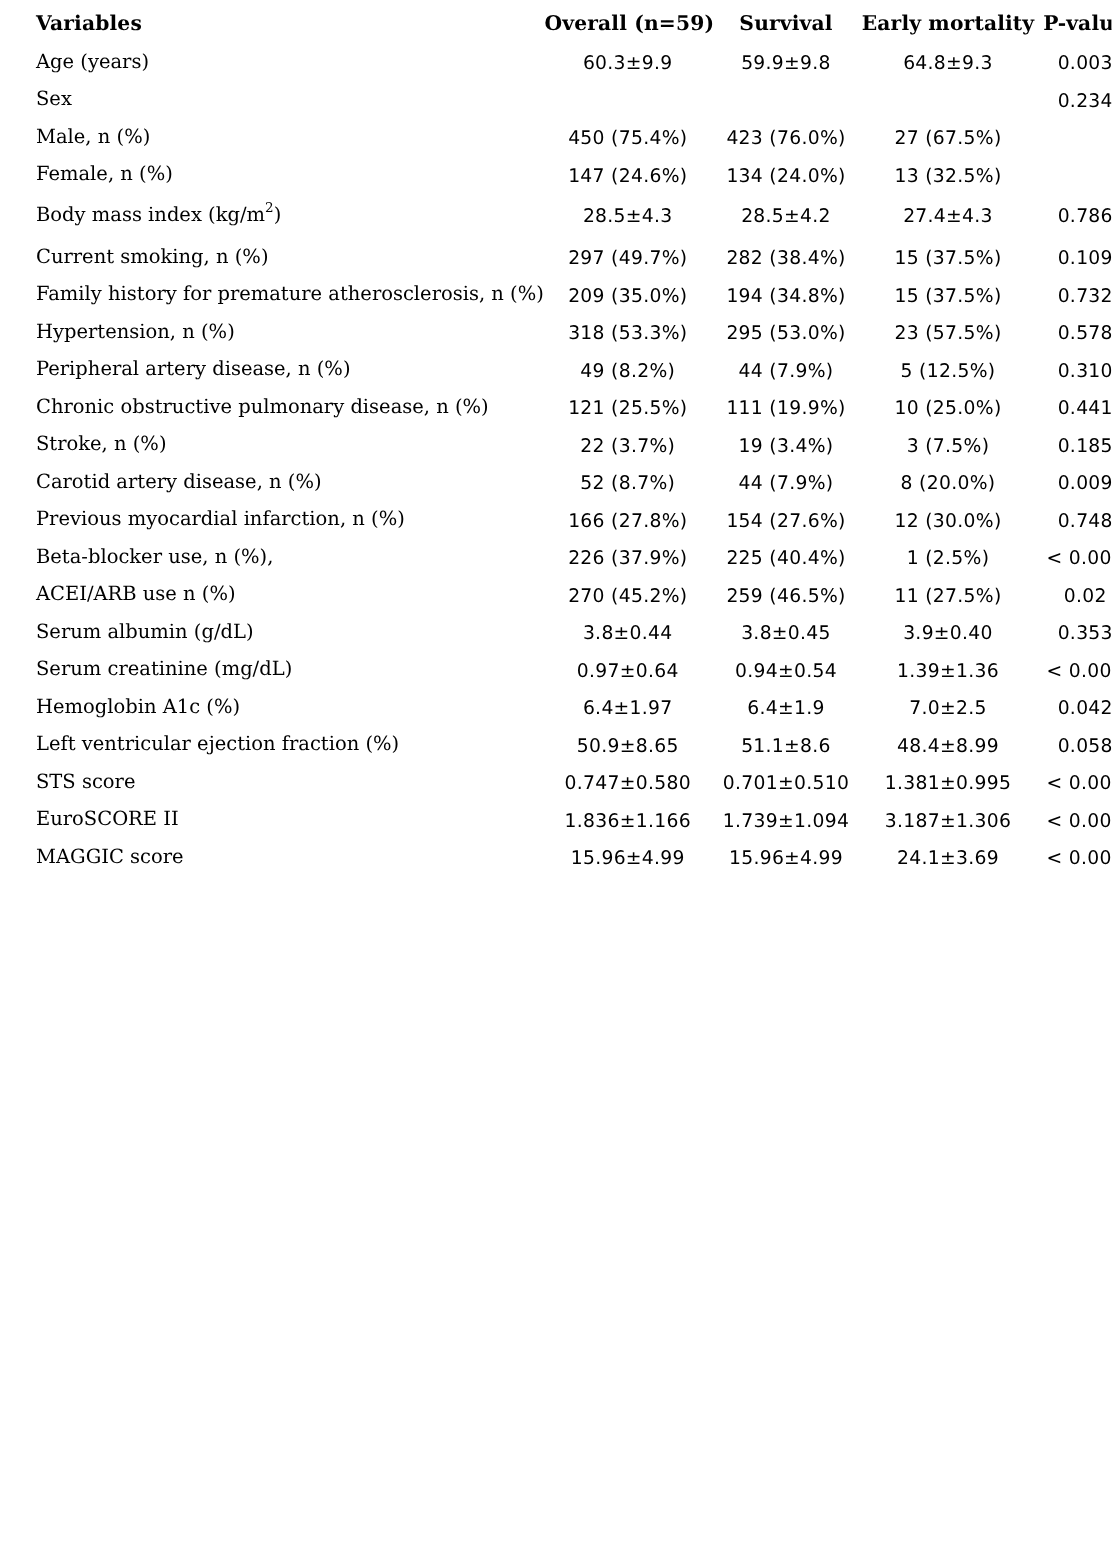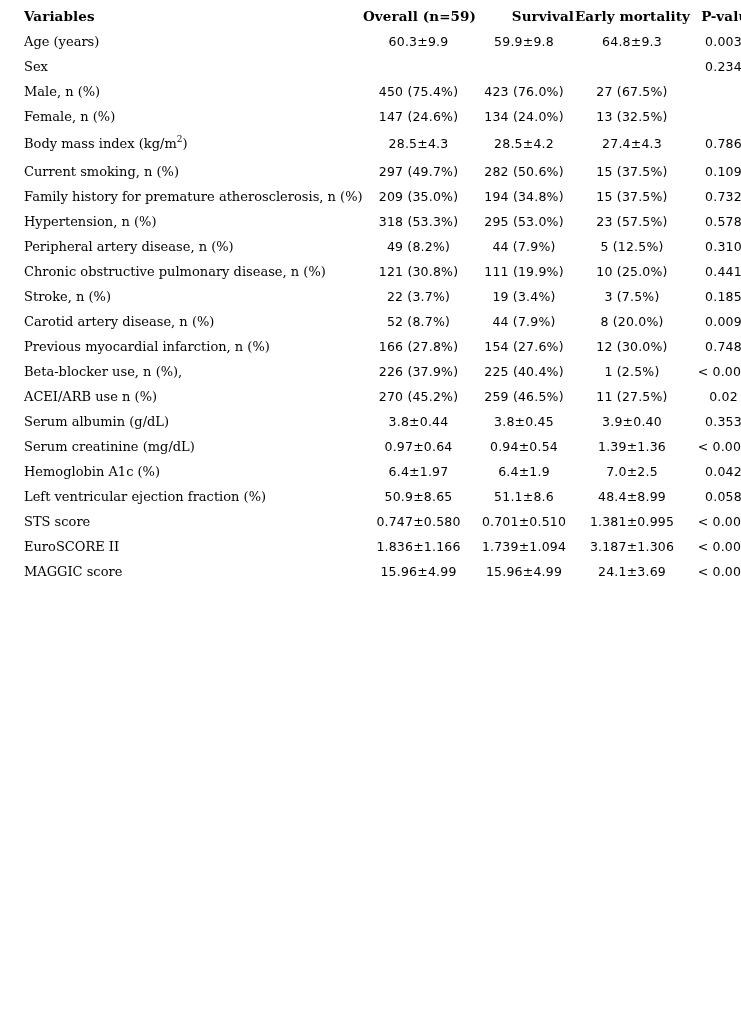--- a/index.html
+++ b/index.html
@@ -35,21 +35,21 @@
       padding: 0;
       height: 25px;
       line-height: 25px;
       font-size: 13px;
       white-space: nowrap;
       vertical-align: middle;
     }
     th {
       font-weight: bold;
       font-size: 13.5px;
-      text-align: right;
+      text-align: center;
       letter-spacing: 0.1px;
     }
     th.h-var {
       text-align: left;
       padding-left: 8px;
     }
     td.var {
       text-align: left;
       padding-left: 8px;
       font-size: 13px;
@@ -116,21 +116,21 @@
       <tr class="tall">
         <td class="var"><span>Body mass index (kg/m</span><sup>2</sup><span>)</span></td>
         <td class="num">28.5±4.3</td>
         <td class="num">28.5±4.2</td>
         <td class="num">27.4±4.3</td>
         <td class="num">0.786</td>
       </tr>
       <tr>
         <td class="var">Current smoking, n (%)</td>
         <td class="num">297 (49.7%)</td>
-        <td class="num">282 (50.6%)</td>
+        <td class="num">282 (38.4%)</td>
         <td class="num">15 (37.5%)</td>
         <td class="num">0.109</td>
       </tr>
       <tr>
         <td class="var">Family history for premature atherosclerosis, n (%)</td>
         <td class="num">209 (35.0%)</td>
         <td class="num">194 (34.8%)</td>
         <td class="num">15 (37.5%)</td>
         <td class="num">0.732</td>
       </tr>
@@ -143,21 +143,21 @@
       </tr>
       <tr>
         <td class="var">Peripheral artery disease, n (%)</td>
         <td class="num">49 (8.2%)</td>
         <td class="num">44 (7.9%)</td>
         <td class="num">5 (12.5%)</td>
         <td class="num">0.310</td>
       </tr>
       <tr>
         <td class="var">Chronic obstructive pulmonary disease, n (%)</td>
-        <td class="num">121 (30.8%)</td>
+        <td class="num">121 (25.5%)</td>
         <td class="num">111 (19.9%)</td>
         <td class="num">10 (25.0%)</td>
         <td class="num">0.441</td>
       </tr>
       <tr>
         <td class="var">Stroke, n (%)</td>
         <td class="num">22 (3.7%)</td>
         <td class="num">19 (3.4%)</td>
         <td class="num">3 (7.5%)</td>
         <td class="num">0.185</td>

